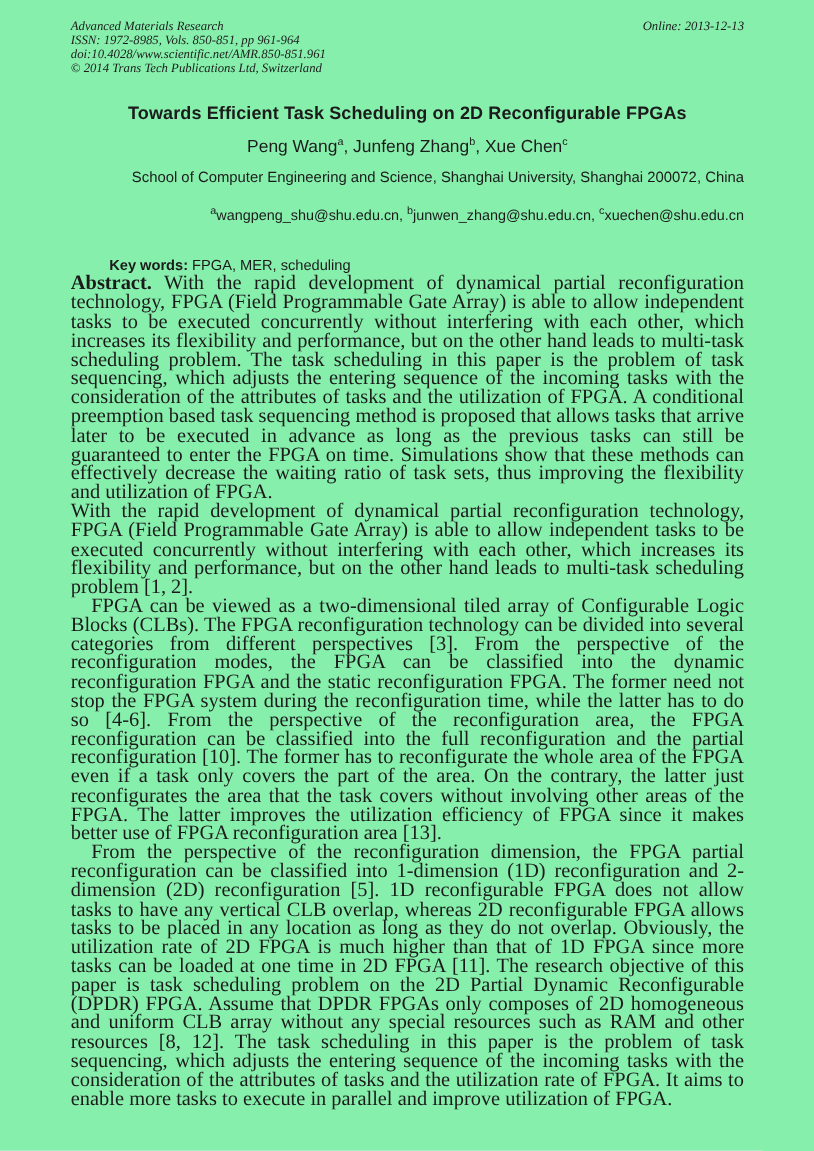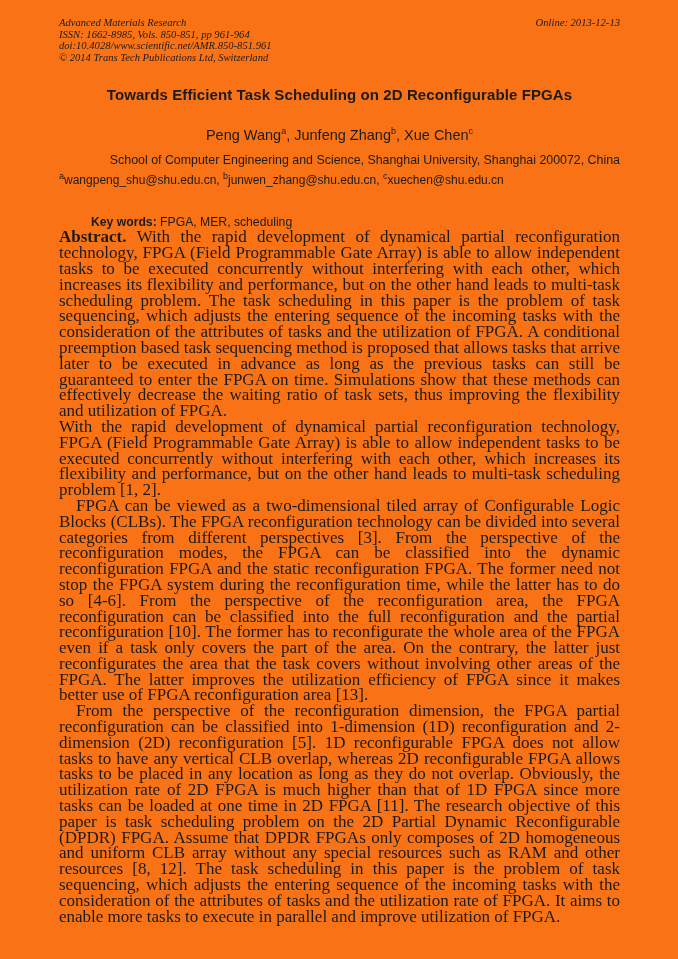--- a/index.html
+++ b/index.html
@@ -5,21 +5,21 @@
   html, body {
     margin: 0;
     padding: 0;
     background: #e8e8e8;
   }
   .page {
     position: relative;
     width: 678px;
     height: 959px;
     margin: 0 auto;
-    background: #f97316;
+    background: #86efac;
     color: #1b1b1b;
     box-sizing: border-box;
     padding: 17px 58px 0 59px;
     overflow: hidden;
   }
   
   .hdr {
     display: flex;
     justify-content: space-between;
     align-items: flex-start;
@@ -34,40 +34,40 @@
   .title {
     margin: 23px 0 0 0;
     text-align: center;
     font-family: "Liberation Sans", "DejaVu Sans", sans-serif;
     font-weight: bold;
     font-size: 15px;
     line-height: 17px;
     letter-spacing: 0.1px;
   }
   .authors {
-    margin-top: 24px;
+    margin-top: 12px;
     text-align: center;
     font-family: "Liberation Sans", "DejaVu Sans", sans-serif;
     font-size: 14.5px;
     line-height: 17px;
   }
   .authors sup, .emails sup {
     font-size: 9px;
     line-height: 0;
   }
   .affiliation {
     margin-top: 9px;
     text-align: right;
     font-family: "Liberation Sans", "DejaVu Sans", sans-serif;
     font-size: 12.4px;
     line-height: 14px;
   }
   .emails {
-    margin-top: 6px;
-    text-align: left;
+    margin-top: 17px;
+    text-align: right;
     font-family: "Liberation Sans", "DejaVu Sans", sans-serif;
     font-size: 12px;
     line-height: 15px;
   }
   
   .keywords {
     margin-top: 27px;
     font-family: "Liberation Sans", "DejaVu Sans", sans-serif;
     font-size: 12.2px;
     line-height: 14px;
@@ -94,21 +94,21 @@
   p.ind { text-indent: 17px; }
 </style>
 </head>
 <body>
 
 <div class="page">
 
   <header class="hdr">
     <div class="hdr-left">
       <div>Advanced Materials Research</div>
-      <div>ISSN: 1662-8985, Vols. 850-851, pp 961-964</div>
+      <div>ISSN: 1972-8985, Vols. 850-851, pp 961-964</div>
       <div>doi:10.4028/www.scientific.net/AMR.850-851.961</div>
       <div>© 2014 Trans Tech Publications Ltd, Switzerland</div>
     </div>
     <div class="hdr-right">Online: 2013-12-13</div>
   </header>
 
   <h1 class="title">Towards Efficient Task Scheduling on 2D Reconfigurable FPGAs</h1>
 
   <div class="authors">
     <span>Peng Wang</span><sup>a</sup><span>, </span><span>Junfeng Zhang</span><sup>b</sup><span>, </span><span>Xue Chen</span><sup>c</sup>

